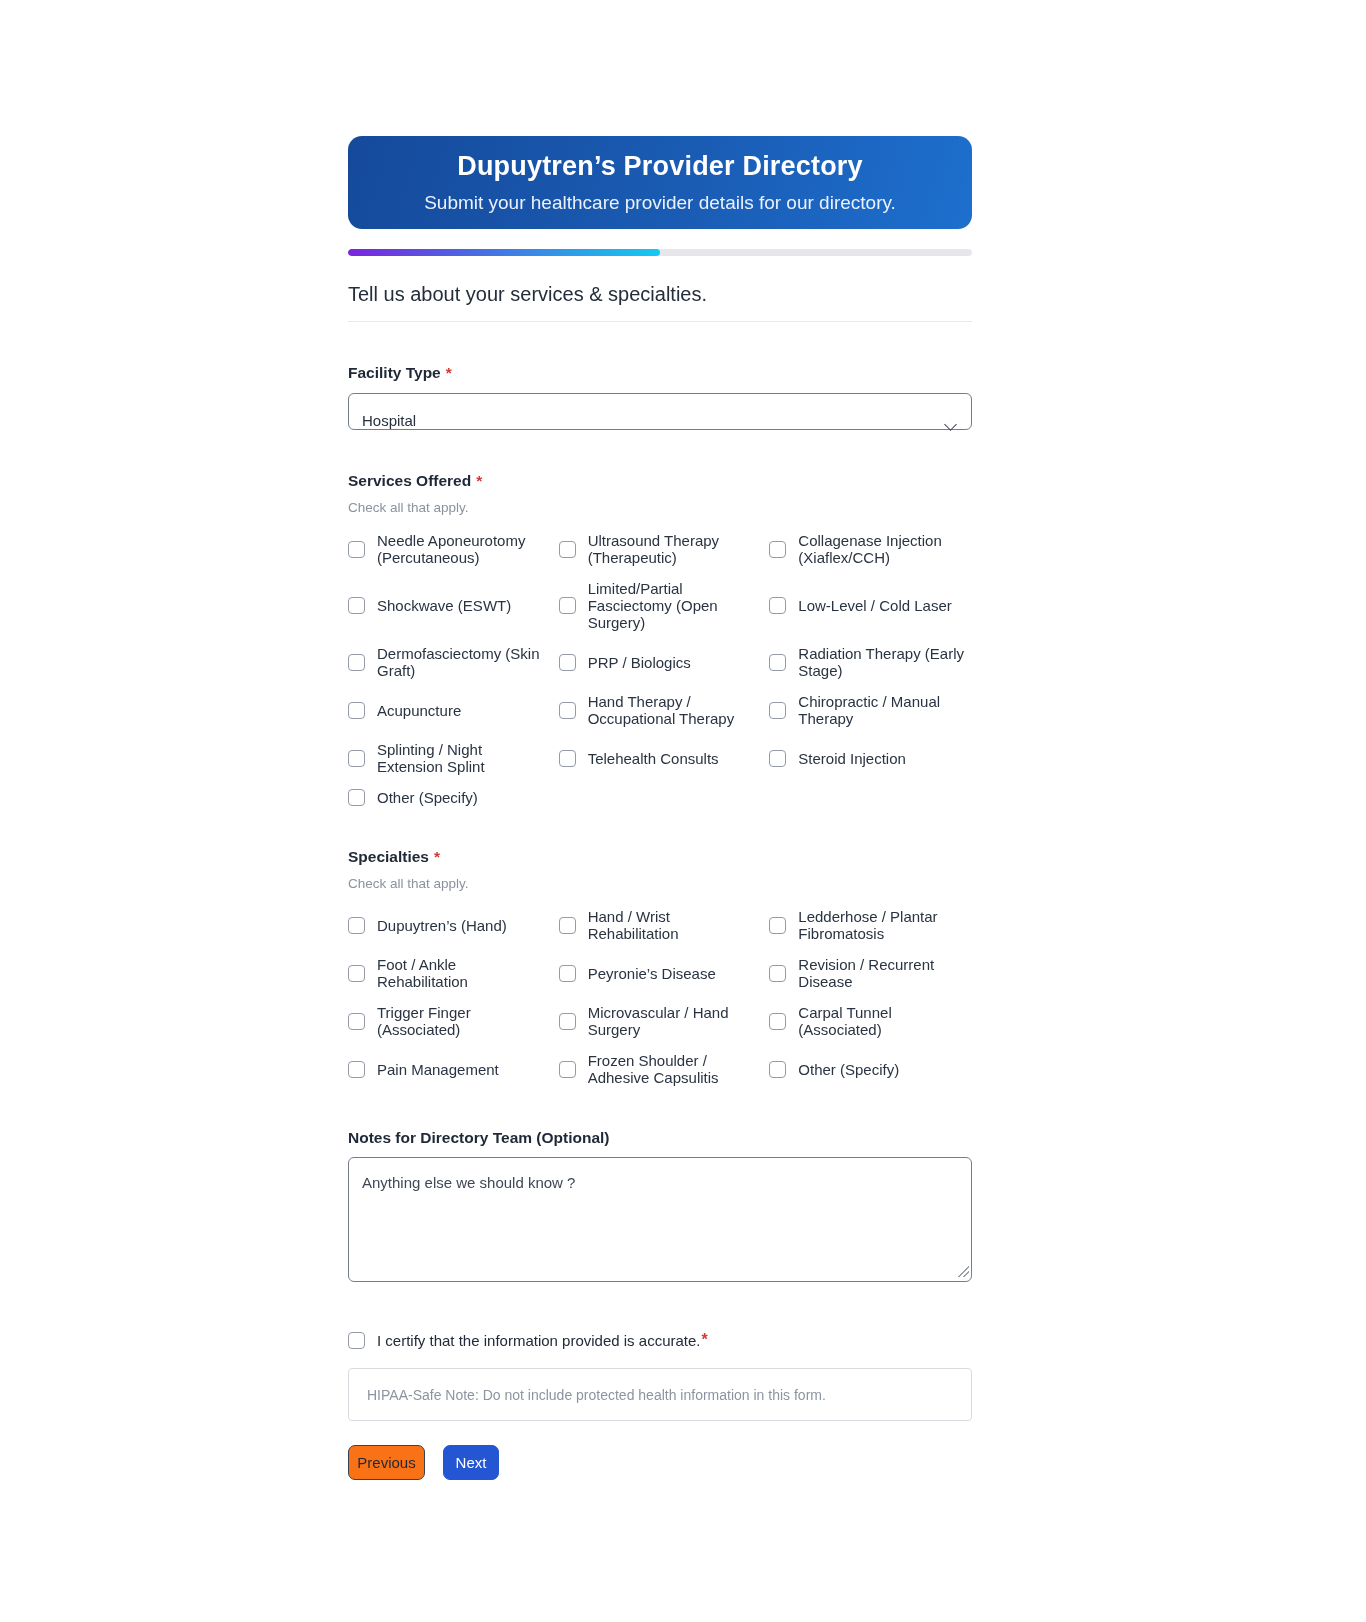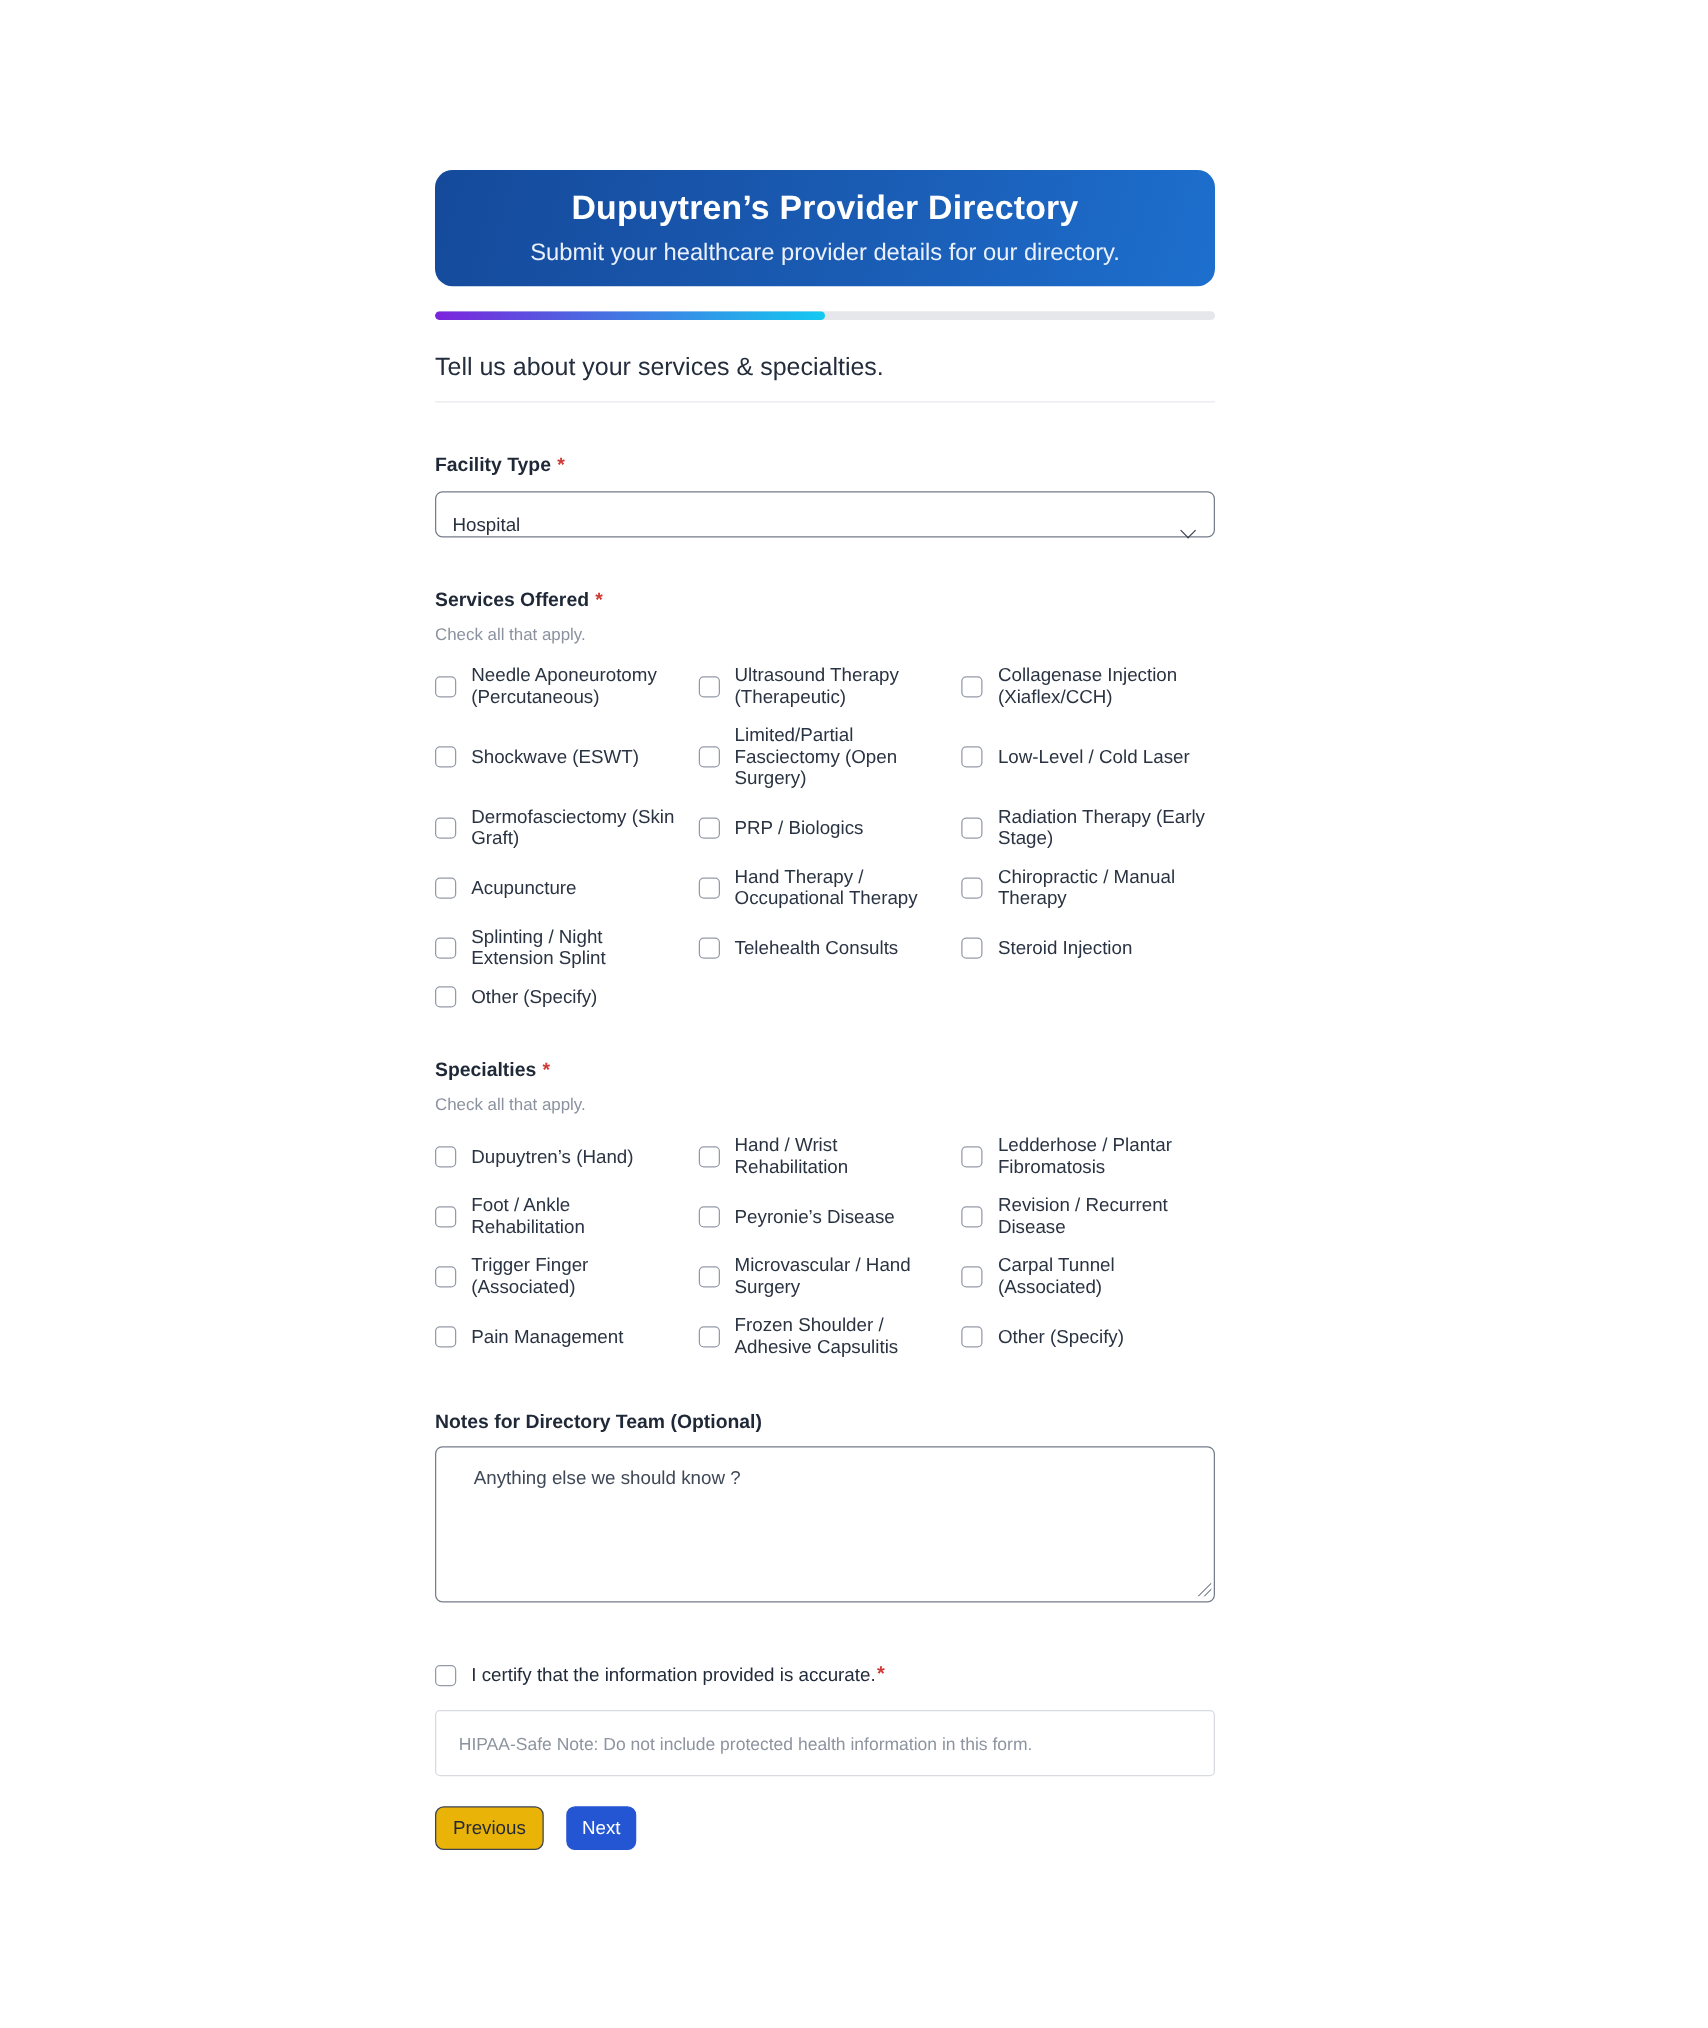--- a/index.html
+++ b/index.html
@@ -65,21 +65,21 @@
   }
   .cb-label { margin-left:12px; font-size:15px; color:#2a3342; }
 
   .group { margin-top:42px; }
 
   
   .notes-label { margin-top:43px; }
   textarea.notes {
     margin-top:10px; width:624px; height:125px; resize:none;
     border:1px solid #767d8b; border-radius:6px;
-    padding:16px 30px; font-family:"Liberation Sans", sans-serif;
+    padding:16px 13px; font-family:"Liberation Sans", sans-serif;
     font-size:15px; color:#27303f; outline:none; display:block;
   }
   textarea.notes::placeholder { color:#3f4856; opacity:1; }
   .notes-wrap { position:relative; width:624px; }
   .resize-grip {
     position:absolute; right:3px; bottom:5px; width:11px; height:11px;
     background:
       linear-gradient(135deg, transparent 48%, #9aa0ab 48%, #9aa0ab 56%, transparent 56%) ,
       linear-gradient(135deg, transparent 72%, #9aa0ab 72%, #9aa0ab 80%, transparent 80%);
     pointer-events:none;
@@ -97,21 +97,21 @@
     font-size:14px; color:#8d94a0; background:#fff;
   }
 
   
   .btn-row { margin-top:24px; display:flex; gap:18px; padding-bottom:120px; }
   .btn {
     height:35px; border-radius:7px; font-family:"Liberation Sans", sans-serif;
     font-size:15px; display:inline-flex; align-items:center; justify-content:center;
     cursor:pointer;
   }
-  .btn-secondary { width:87px; background:#eab308; border:1px solid #3a4150; color:#1f2836; }
+  .btn-secondary { width:77px; background:#f97316; border:1px solid #3a4150; color:#1f2836; }
   .btn-primary  { width:56px; background:#2456d3; border:1px solid #2456d3; color:#ffffff; }
 </style>
 </head>
 <body>
 
 <div class="page">
 
   <div class="header-card">
     <h1>Dupuytren’s Provider Directory</h1>
     <p>Submit your healthcare provider details for our directory.</p>

